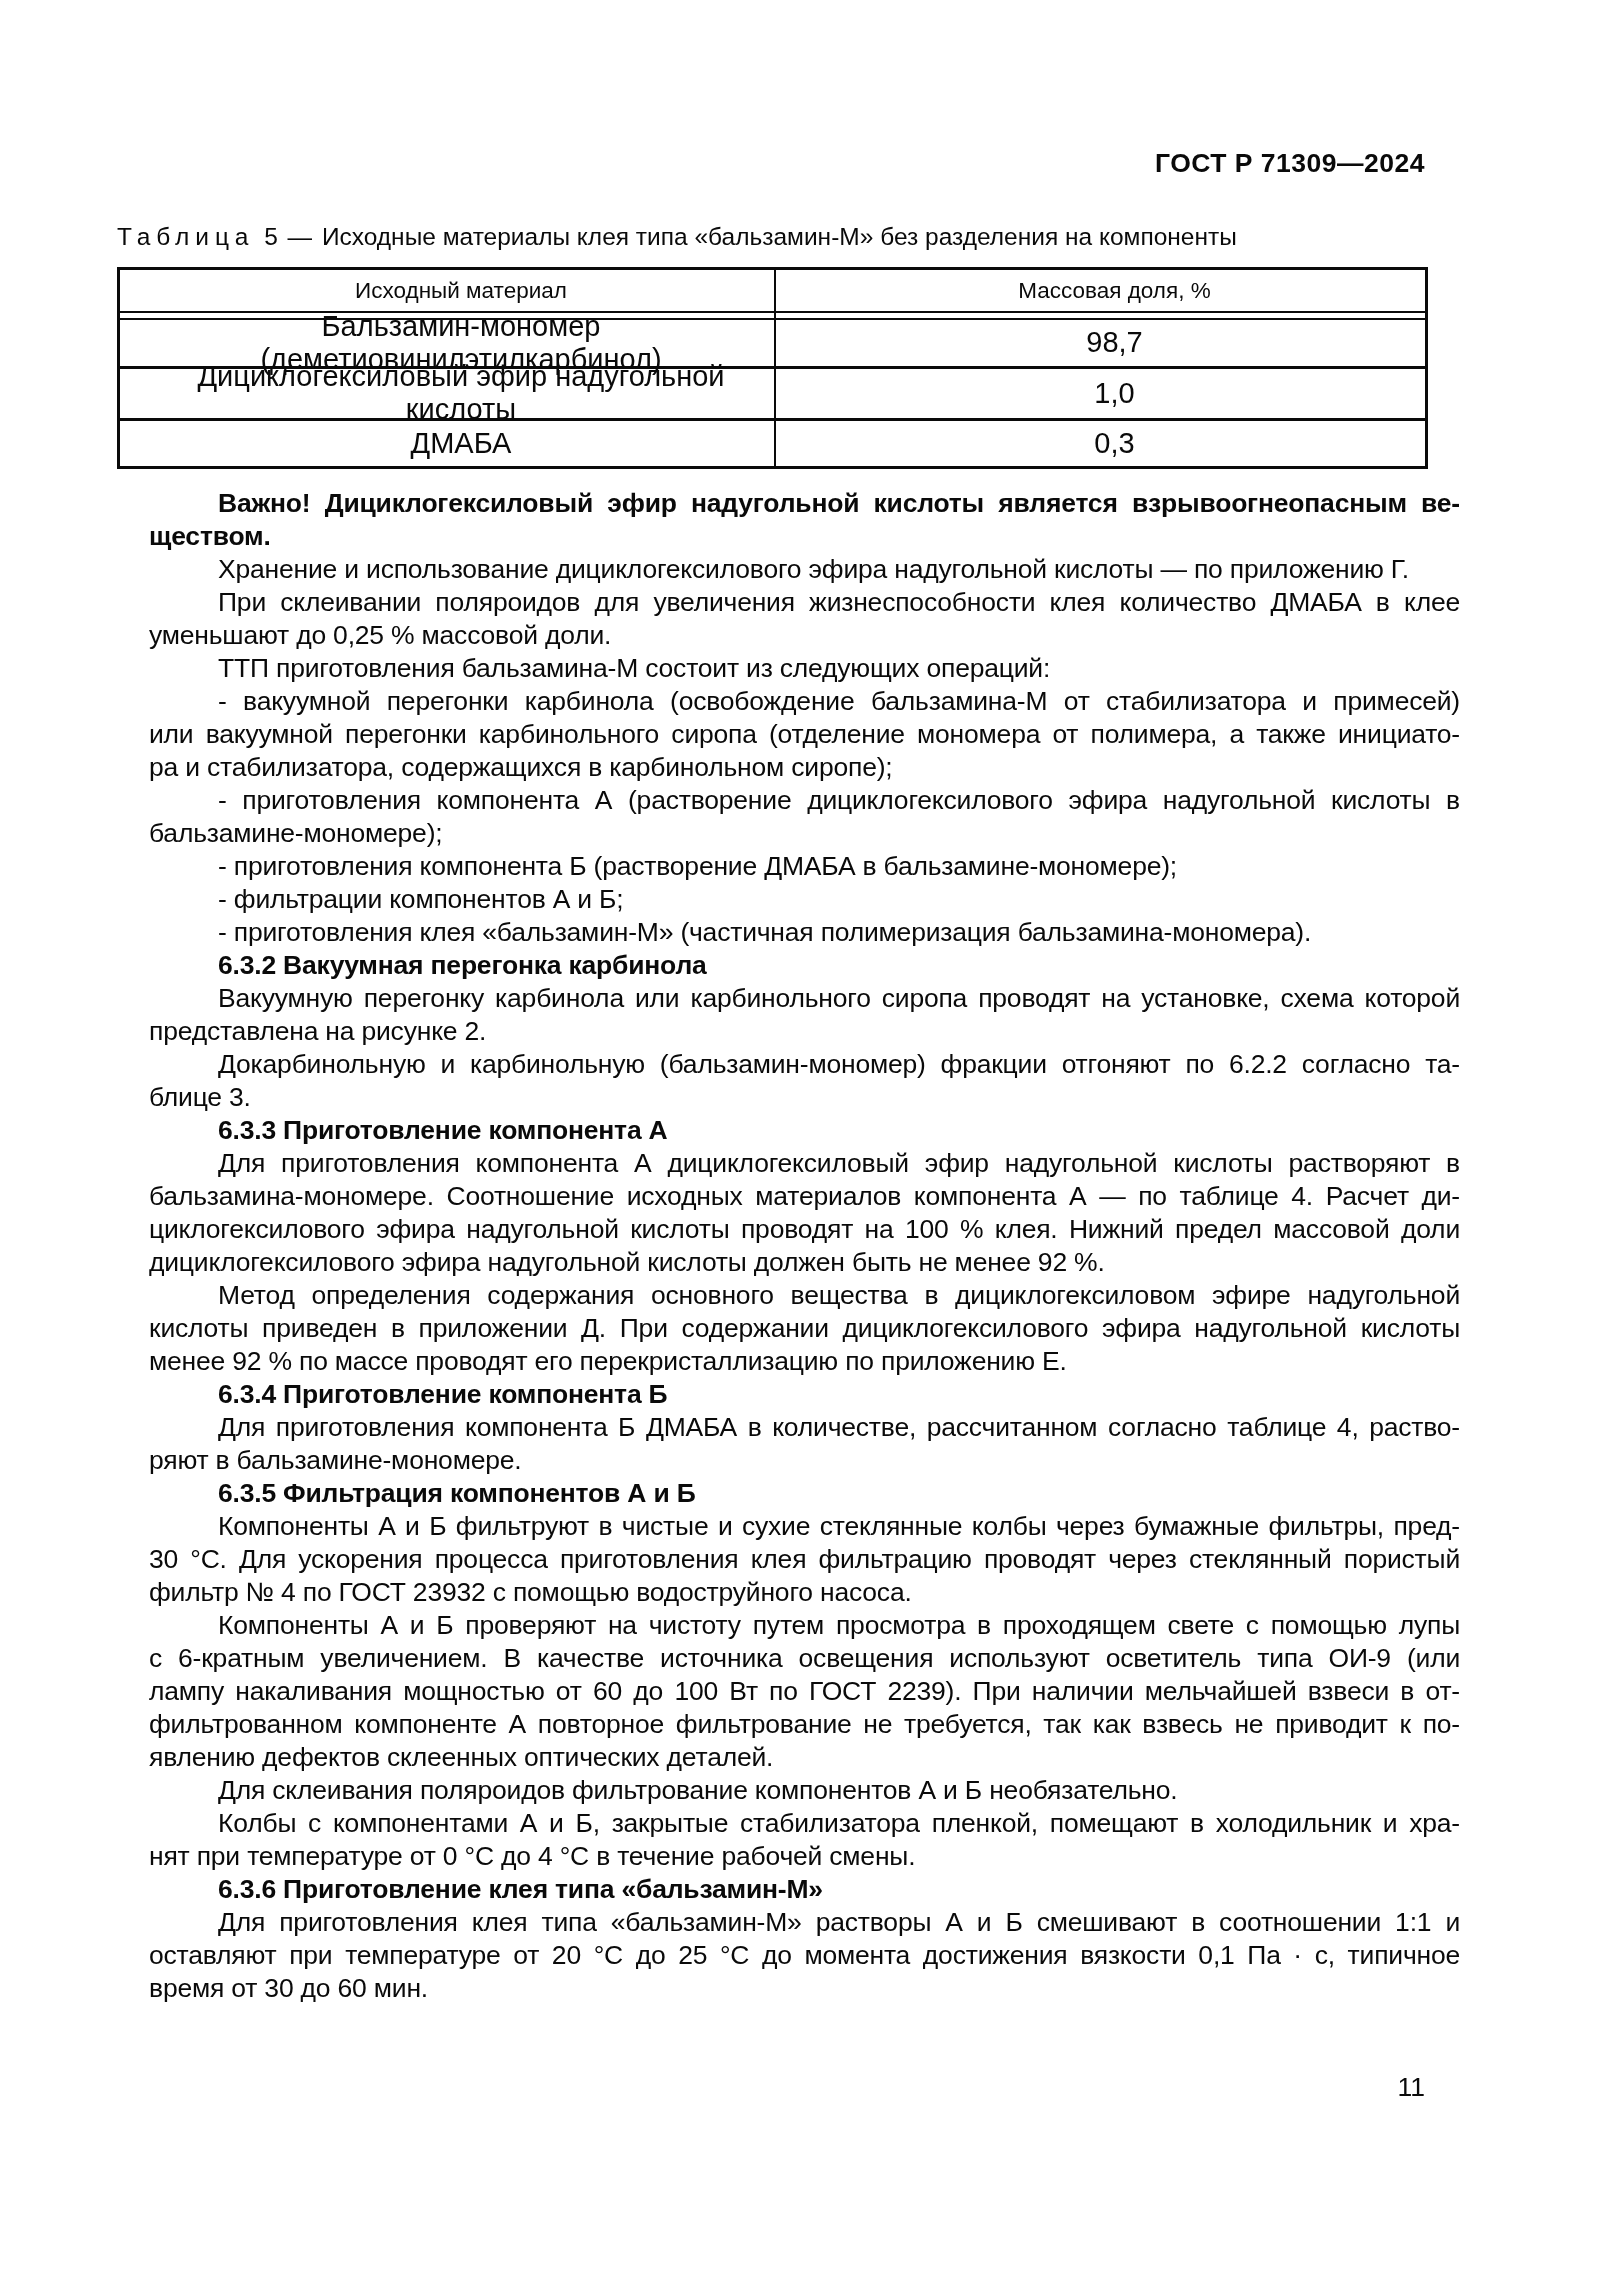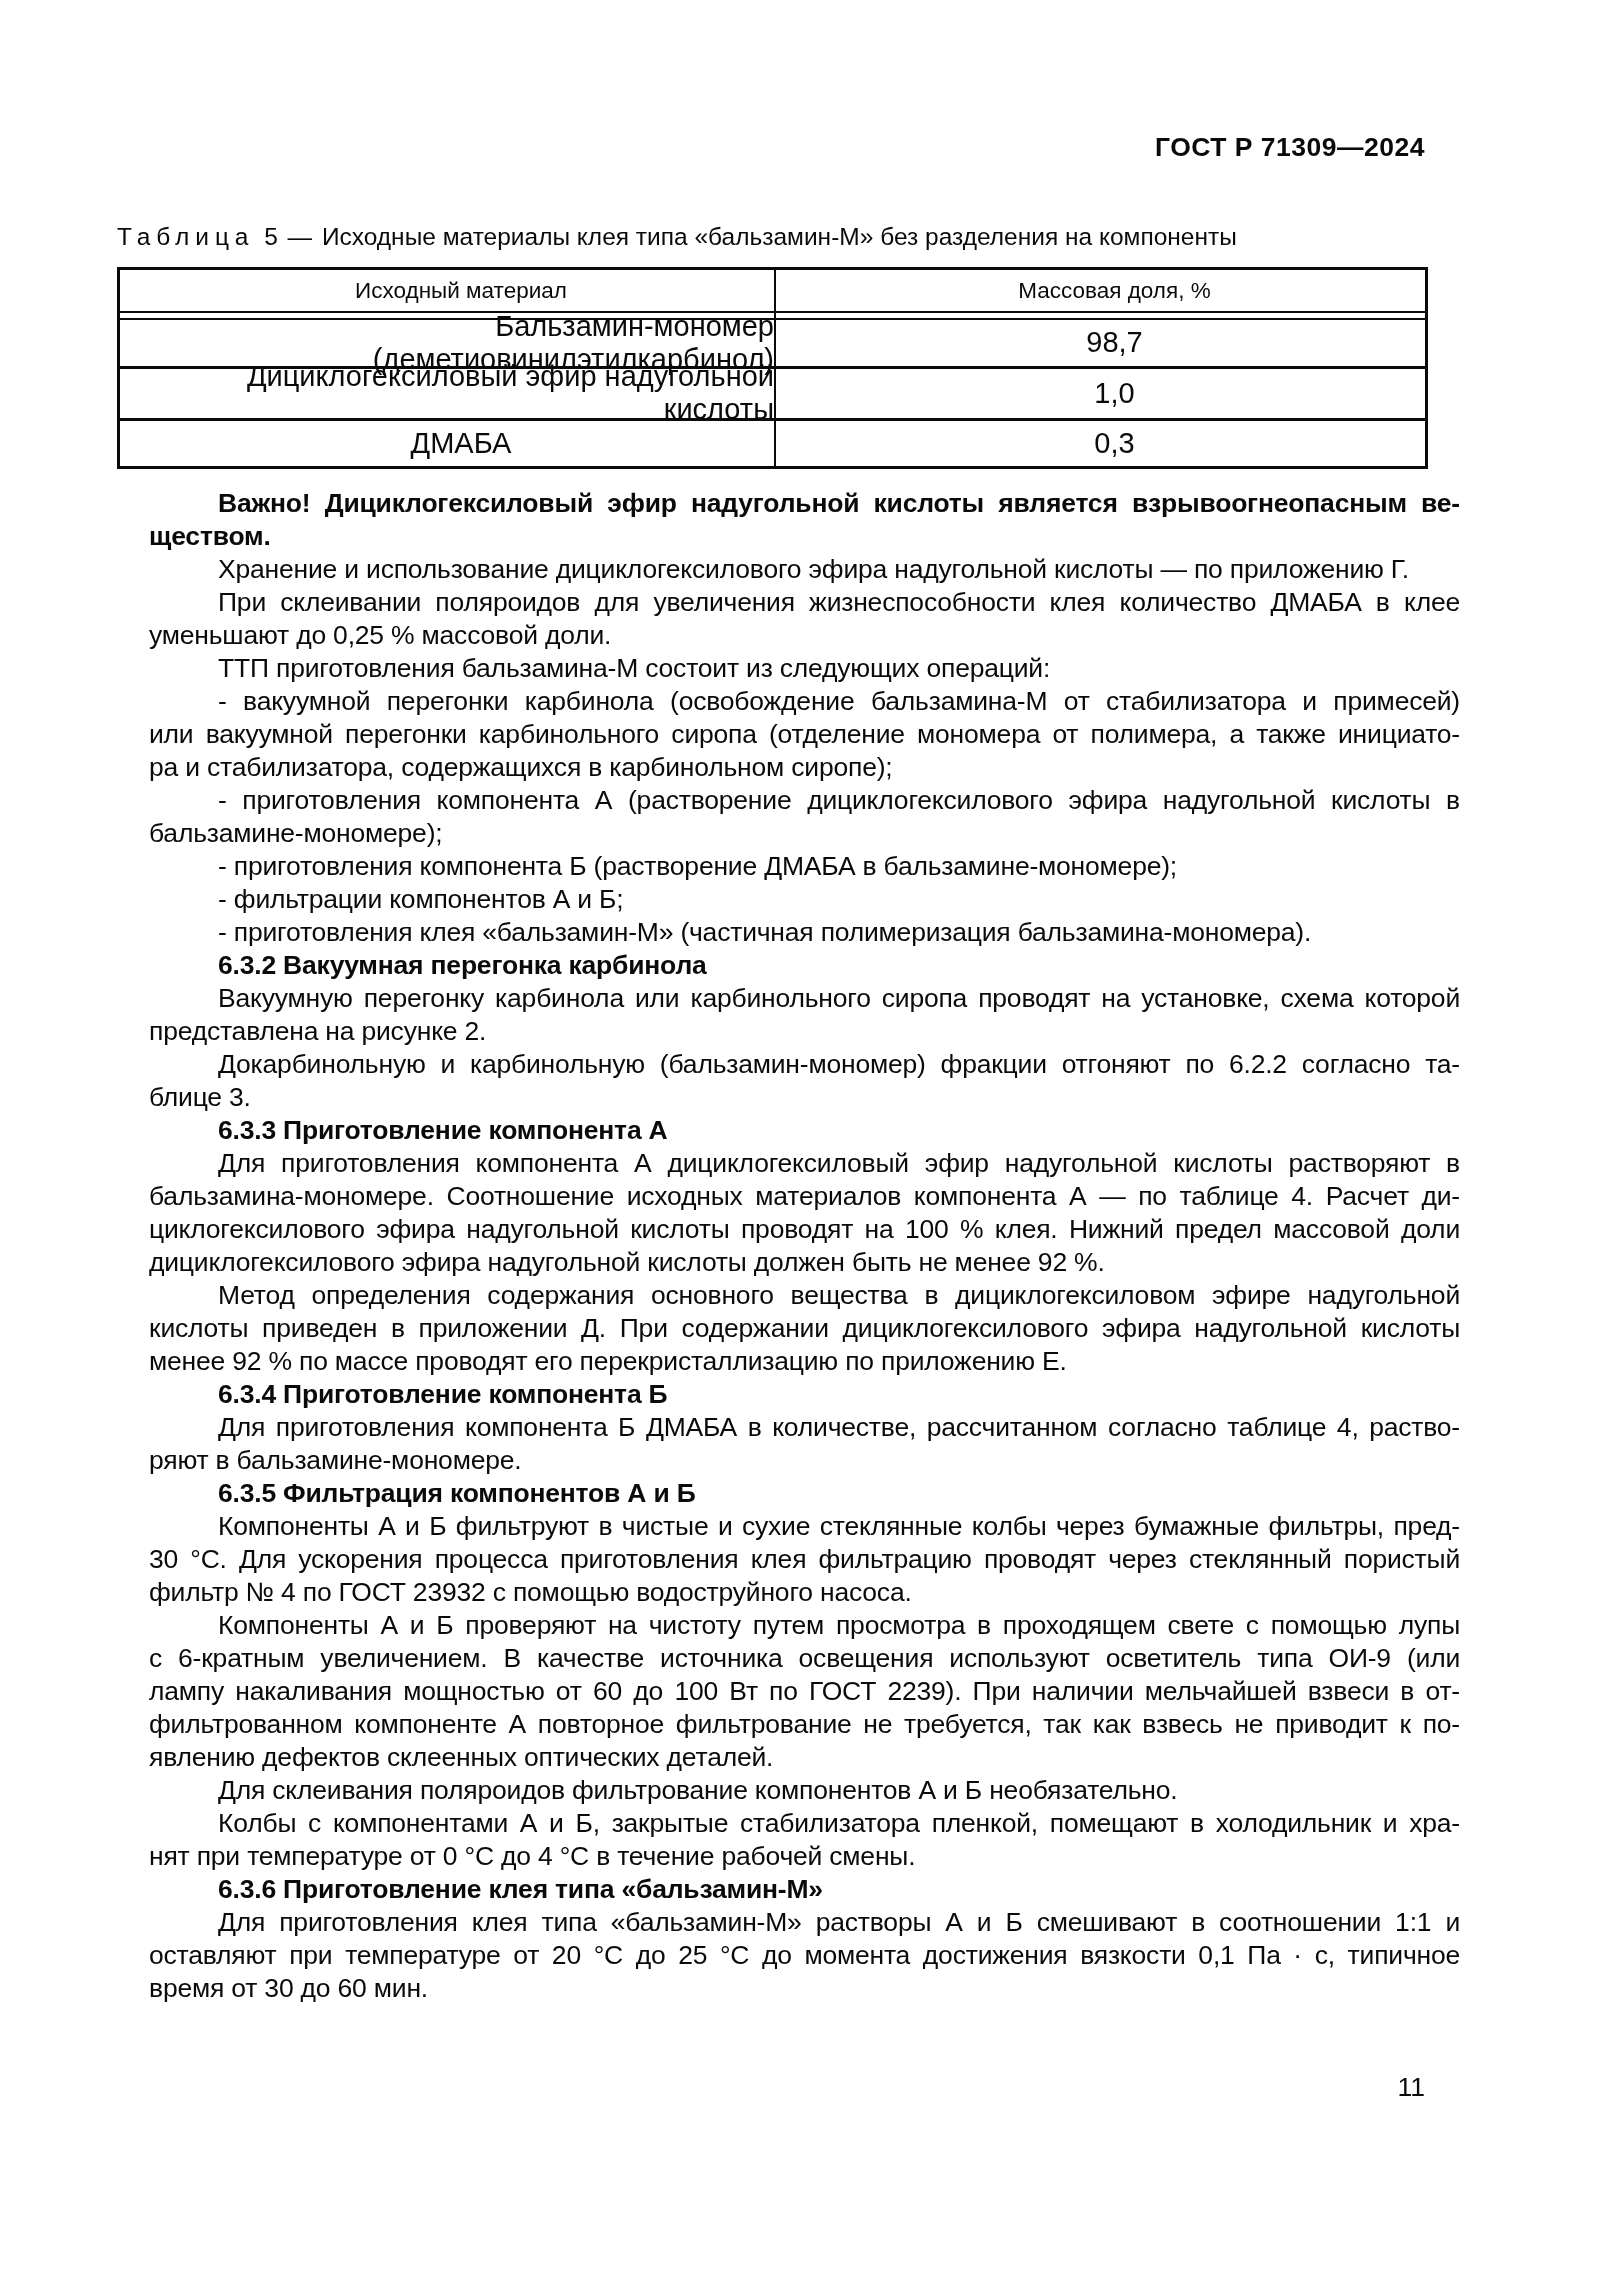--- a/index.html
+++ b/index.html
@@ -9,21 +9,21 @@
     height: 2293px;
     background: #ffffff;
     color: #0a0a0a;
     font-family: "Liberation Sans", "DejaVu Sans", sans-serif;
     overflow: hidden;
   }
 
   
   .doc-code {
     position: absolute;
-    top: 132px;
+    top: 148px;
     right: 196px;
     font-size: 26.5px;
     font-weight: bold;
     letter-spacing: 0.5px;
     white-space: nowrap;
   }
 
   
   .t5-caption {
     position: absolute;
@@ -45,21 +45,21 @@
     border: 3.9px solid #0a0a0a;
     box-sizing: border-box;
     background: #fff;
   }
   .t5 .trow { display: flex; }
   .t5 .trow > div {
     box-sizing: border-box;
     display: flex;
     align-items: center;
     justify-content: center;
-    text-align: right;
+    text-align: center;
     padding-left: 28px;
   }
   .t5 .c1 { width: 656px; border-right: 2px solid #0a0a0a; }
   .t5 .c2 { flex: 1; }
   .t5 .thead-row { height: 41px; border-bottom: 2px solid #0a0a0a; font-size: 22.5px; }
   .t5 .spacer-row { height: 4.9px; border-bottom: 2px solid #0a0a0a; }
   .t5 .drow { font-size: 29px; }
   .t5 .r1 { height: 46px; border-bottom: 3.9px solid #0a0a0a; }
   .t5 .r2 { height: 49px; border-bottom: 3.9px solid #0a0a0a; }
   .t5 .r3 { height: 45px; }

